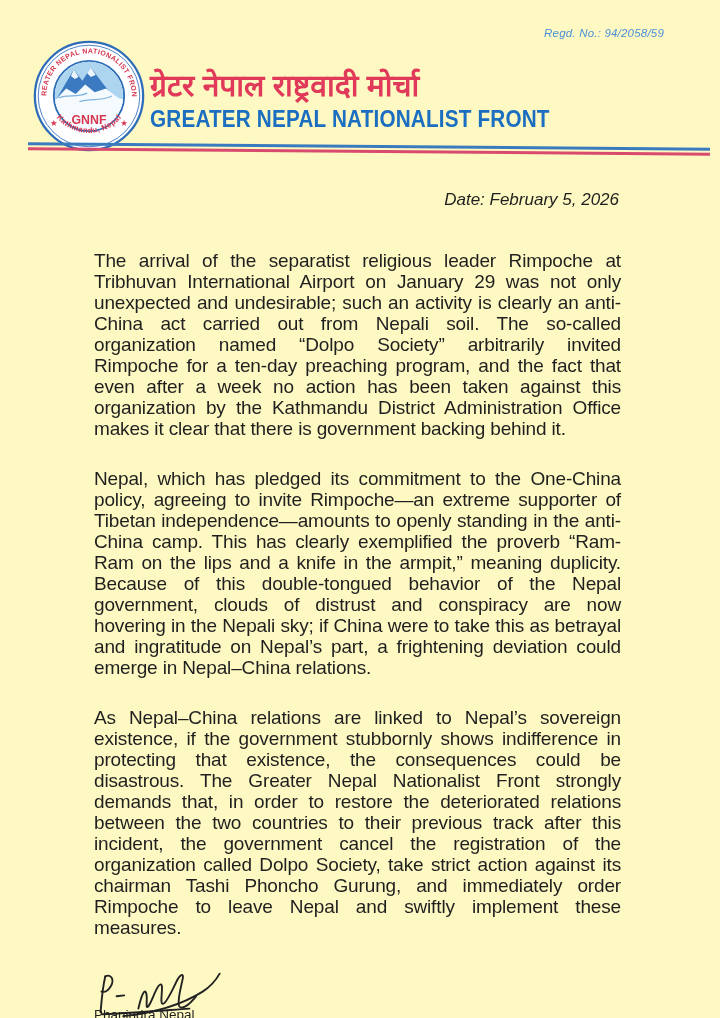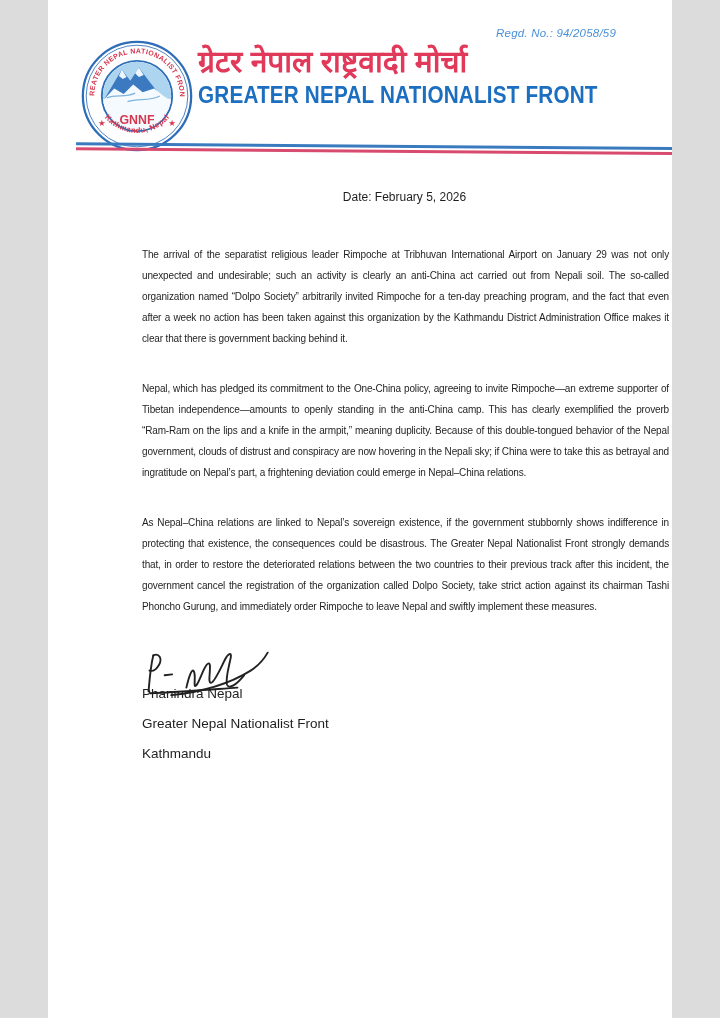--- a/index.html
+++ b/index.html
@@ -1,51 +1,51 @@
 <!DOCTYPE html>
 <html><head>
 <meta charset="utf-8">
 <style>
   html,body{margin:0;padding:0;}
   body{background:#dcdcdc;font-family:"Liberation Sans",sans-serif;}
   .paper{
-    position:relative;width:624px;height:1018px;margin:0 auto;
-    background:#ffffff;overflow:hidden;color:#1f1f1f;
+    position:relative;width:720px;height:1018px;margin:0 auto;
+    background:#fef9c3;overflow:hidden;color:#1f1f1f;
   }
   
   .regd{
     position:absolute;top:27px;right:56px;
     color:#4a90d9;font-style:italic;font-size:11.5px;letter-spacing:.2px;
   }
   .logo{position:absolute;left:32px;top:39px;width:114px;height:114px;}
   .head-text{position:absolute;left:150px;top:44px;white-space:nowrap;}
   .org-nepali{
-    font-size:30px;font-weight:bold;color:#e0395a;line-height:1.2;
+    font-size:30px;font-weight:bold;color:#e0395a;line-height:1.2;margin-top:24px;
   }
   .org-english{
     font-size:23px;font-weight:bold;color:#1b6ec0;
     transform:scaleX(.90);transform-origin:left center;
     letter-spacing:.2px;margin-top:3px;line-height:1.1;
   }
   .contact{
     font-size:12.5px;color:#2f86d3;margin-top:6px;letter-spacing:.1px;
   }
   .rule{position:absolute;top:145px;left:28px;width:682px;transform:rotate(.45deg);}
   .rule-blue{height:2.5px;background:#3a7bbf;}
   .rule-gap{height:2.5px;}
   .rule-red{height:3px;background:#d84a6e;}
   
   .letter{position:absolute;top:190px;left:94px;width:527px;}
-  .date-line{text-align:center;font-size:12px;margin:0 2px 40px 0;}
+  .date-line{text-align:right;font-size:17px;margin:0 2px 40px 0;font-style:italic;}
   .press-title{
     font-size:13.2px;font-weight:bold;text-align:center;
     line-height:23px;margin:0 0 33px;letter-spacing:-.2px;
   }
   .para{
-    font-size:10px;line-height:21px;text-align:justify;
+    font-size:19px;line-height:21px;text-align:justify;
     margin:0 0 29px;letter-spacing:-.15px;
   }
   
   .sig-block{margin-top:4px;}
   .scrawl{display:block;width:148px;height:52px;margin:0 0 -15px -6px;}
   .sig-line{font-size:13.5px;line-height:21px;margin-bottom:9px;}
 </style>
 </head>
 <body>
 

